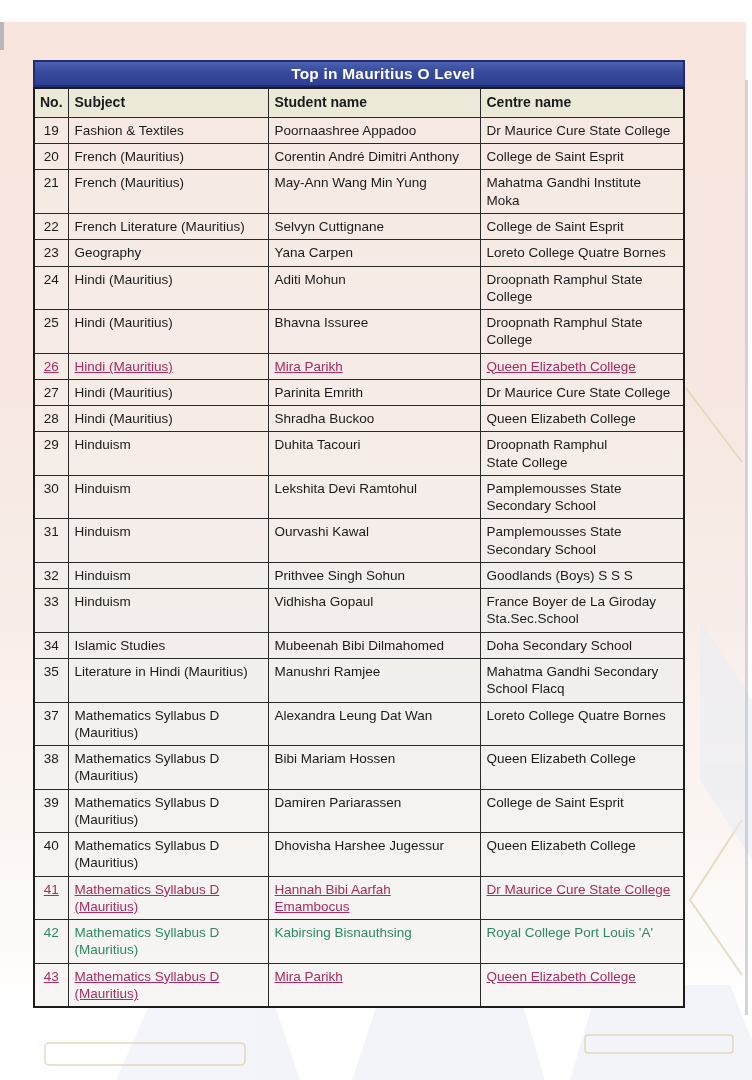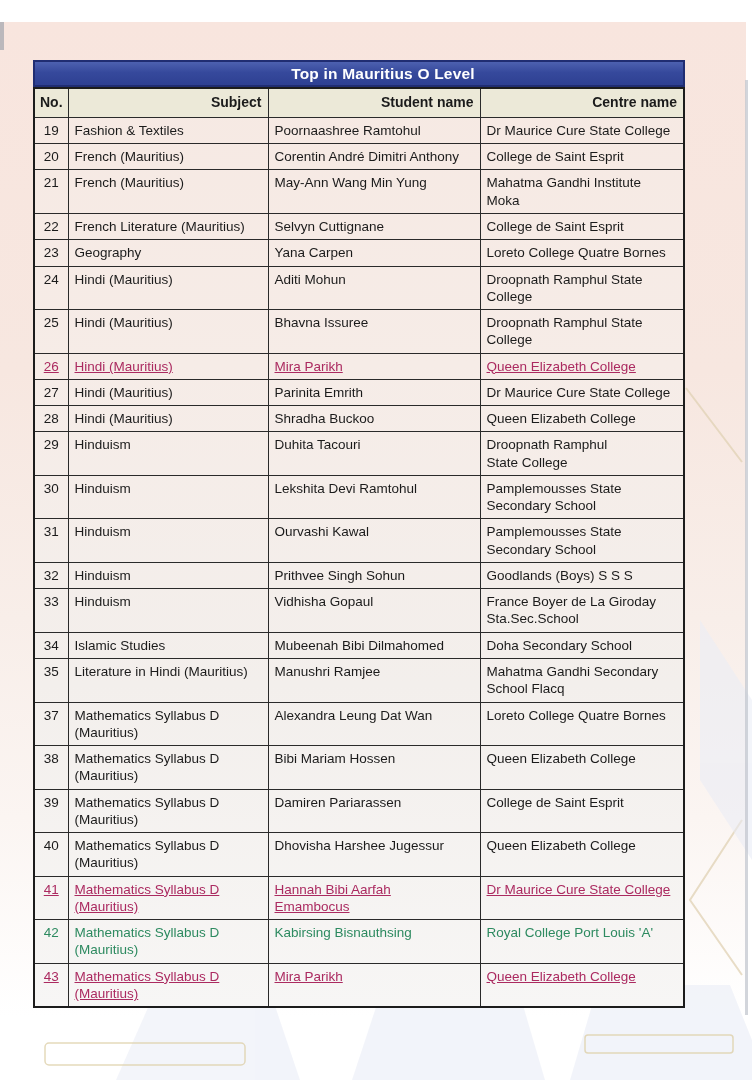--- a/index.html
+++ b/index.html
@@ -44,21 +44,20 @@
     border:1px solid #2a2a2a;
     padding:4px 6px;
     font-size:13.5px;line-height:1.28;color:#1b1b1b;
     vertical-align:top;text-align:left;
     white-space:pre-line;
     overflow:hidden;
   }
   th{
     background:#ece9d8;font-weight:bold;font-size:14px;padding:5px 6px;
     white-space:nowrap;
-    text-align:right;
   }
   col.c-no{width:34px;}
   col.c-subject{width:200px;}
   col.c-student{width:212px;}
   td.no-cell,th.no-head{text-align:center;padding-left:2px;padding-right:2px;}
   tr.magenta td{color:#ab2a60;text-decoration:underline;}
   tr.green td{color:#2d8a60;margin-left:32px;}
 </style>
 </head>
 <body>
@@ -101,21 +100,21 @@
         <th class="no-head">No.</th>
         <th>Subject</th>
         <th>Student name</th>
         <th>Centre name</th>
       </tr>
     </thead>
     <tbody id="tbody">
         <tr>
           <td class="no-cell">19</td>
           <td>Fashion &amp; Textiles</td>
-          <td>Poornaashree Ramtohul</td>
+          <td>Poornaashree Appadoo</td>
           <td>Dr Maurice Cure State College</td>
         </tr>
         <tr>
           <td class="no-cell">20</td>
           <td>French (Mauritius)</td>
           <td>Corentin André Dimitri Anthony</td>
           <td>College de Saint Esprit</td>
         </tr>
         <tr>
           <td class="no-cell">21</td>

